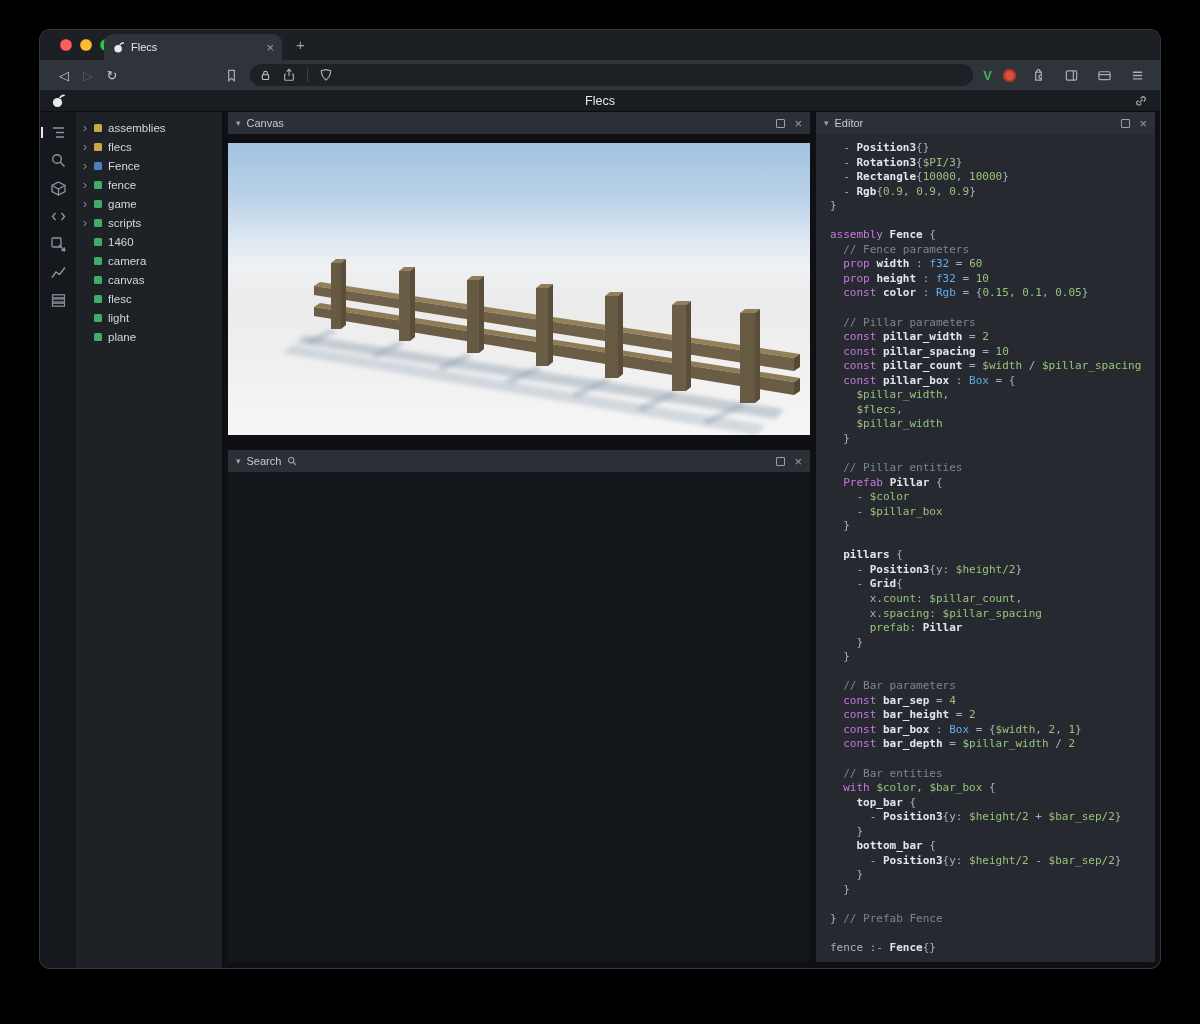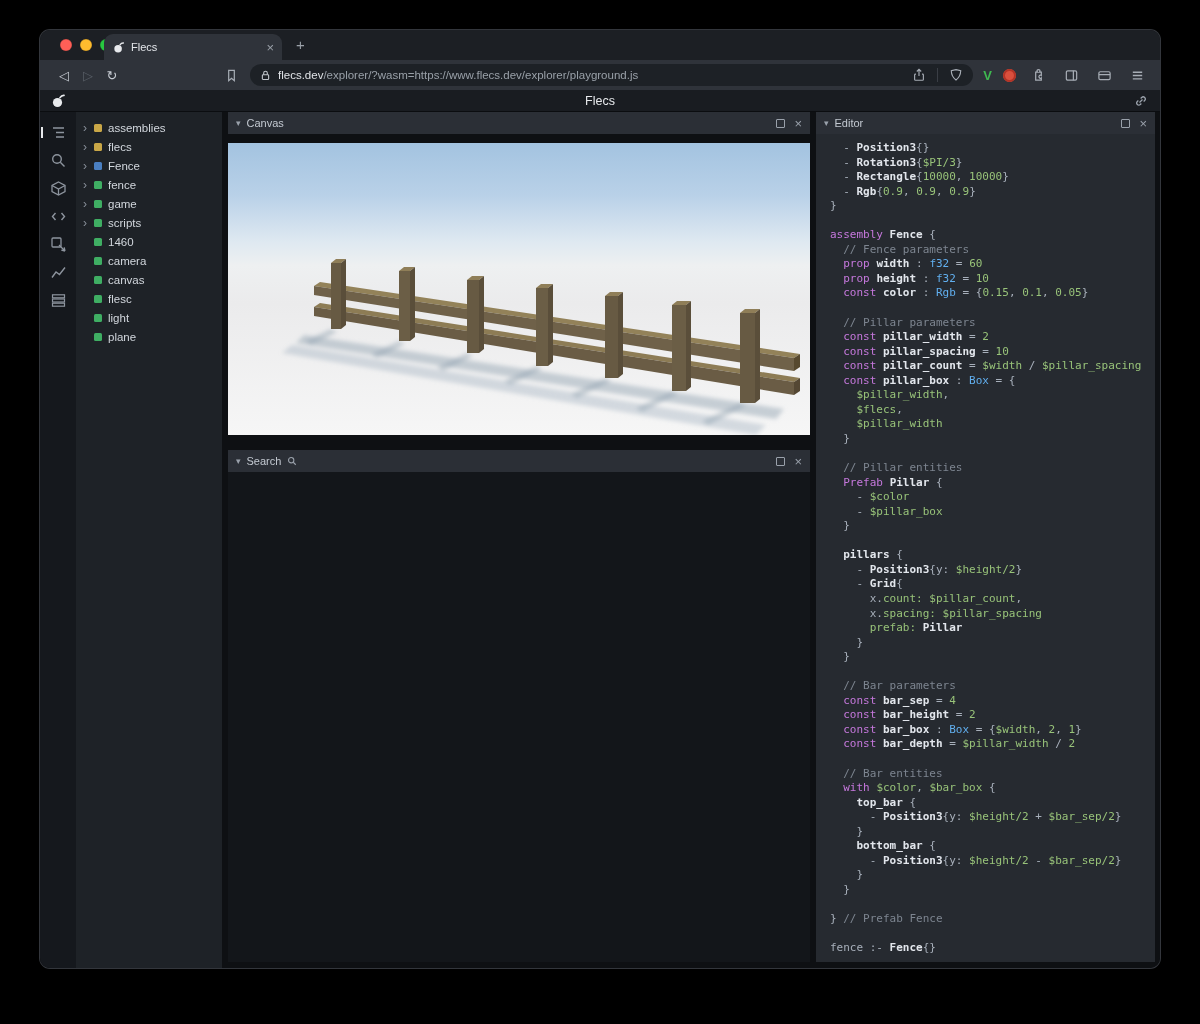--- a/index.html
+++ b/index.html
@@ -121,21 +121,20 @@
     <span class="tb-icon">
       <svg class="icon" width="15" height="15" viewBox="0 0 16 16" fill="none" stroke="currentColor" stroke-width="1.3">
         <path d="M5 2.5 h6 v11 l-3 -2.6 -3 2.6 Z"></path>
       </svg>
     </span>
     <div class="urlbar">
       <svg class="icon" width="11" height="13" viewBox="0 0 14 16" fill="none" stroke="#c2c7cd" stroke-width="1.4">
         <rect x="3" y="7" width="8" height="6" rx="1"></rect>
         <path d="M4.7 7 V4.8 a2.3 2.3 0 0 1 4.6 0 V7"></path>
       </svg>
-      <span class="url"><span class="domain">flecs.dev</span><span>/explorer/?wasm=https://www.flecs.dev/explorer/playground.js</span></span>
       <span class="tb-icon">
         <svg class="icon" width="14" height="14" viewBox="0 0 16 16" fill="none" stroke="currentColor" stroke-width="1.3">
           <path d="M4.5 7 H4 a1 1 0 0 0 -1 1 v5 a1 1 0 0 0 1 1 h8 a1 1 0 0 0 1 -1 V8 a1 1 0 0 0 -1 -1 h-.5"></path>
           <path d="M8 1.8 V9 M5.5 4 L8 1.6 10.5 4"></path>
         </svg>
       </span>
       <span class="url-div"></span>
       <span class="tb-icon">
         <svg class="icon" width="14" height="14" viewBox="0 0 16 16" fill="none" stroke="currentColor" stroke-width="1.3">
           <path d="M8 1.8 l5.4 1.3 c0 0 -.2 6.6 -5.4 10.6 C2.8 9.7 2.6 3.1 2.6 3.1 Z"></path>

